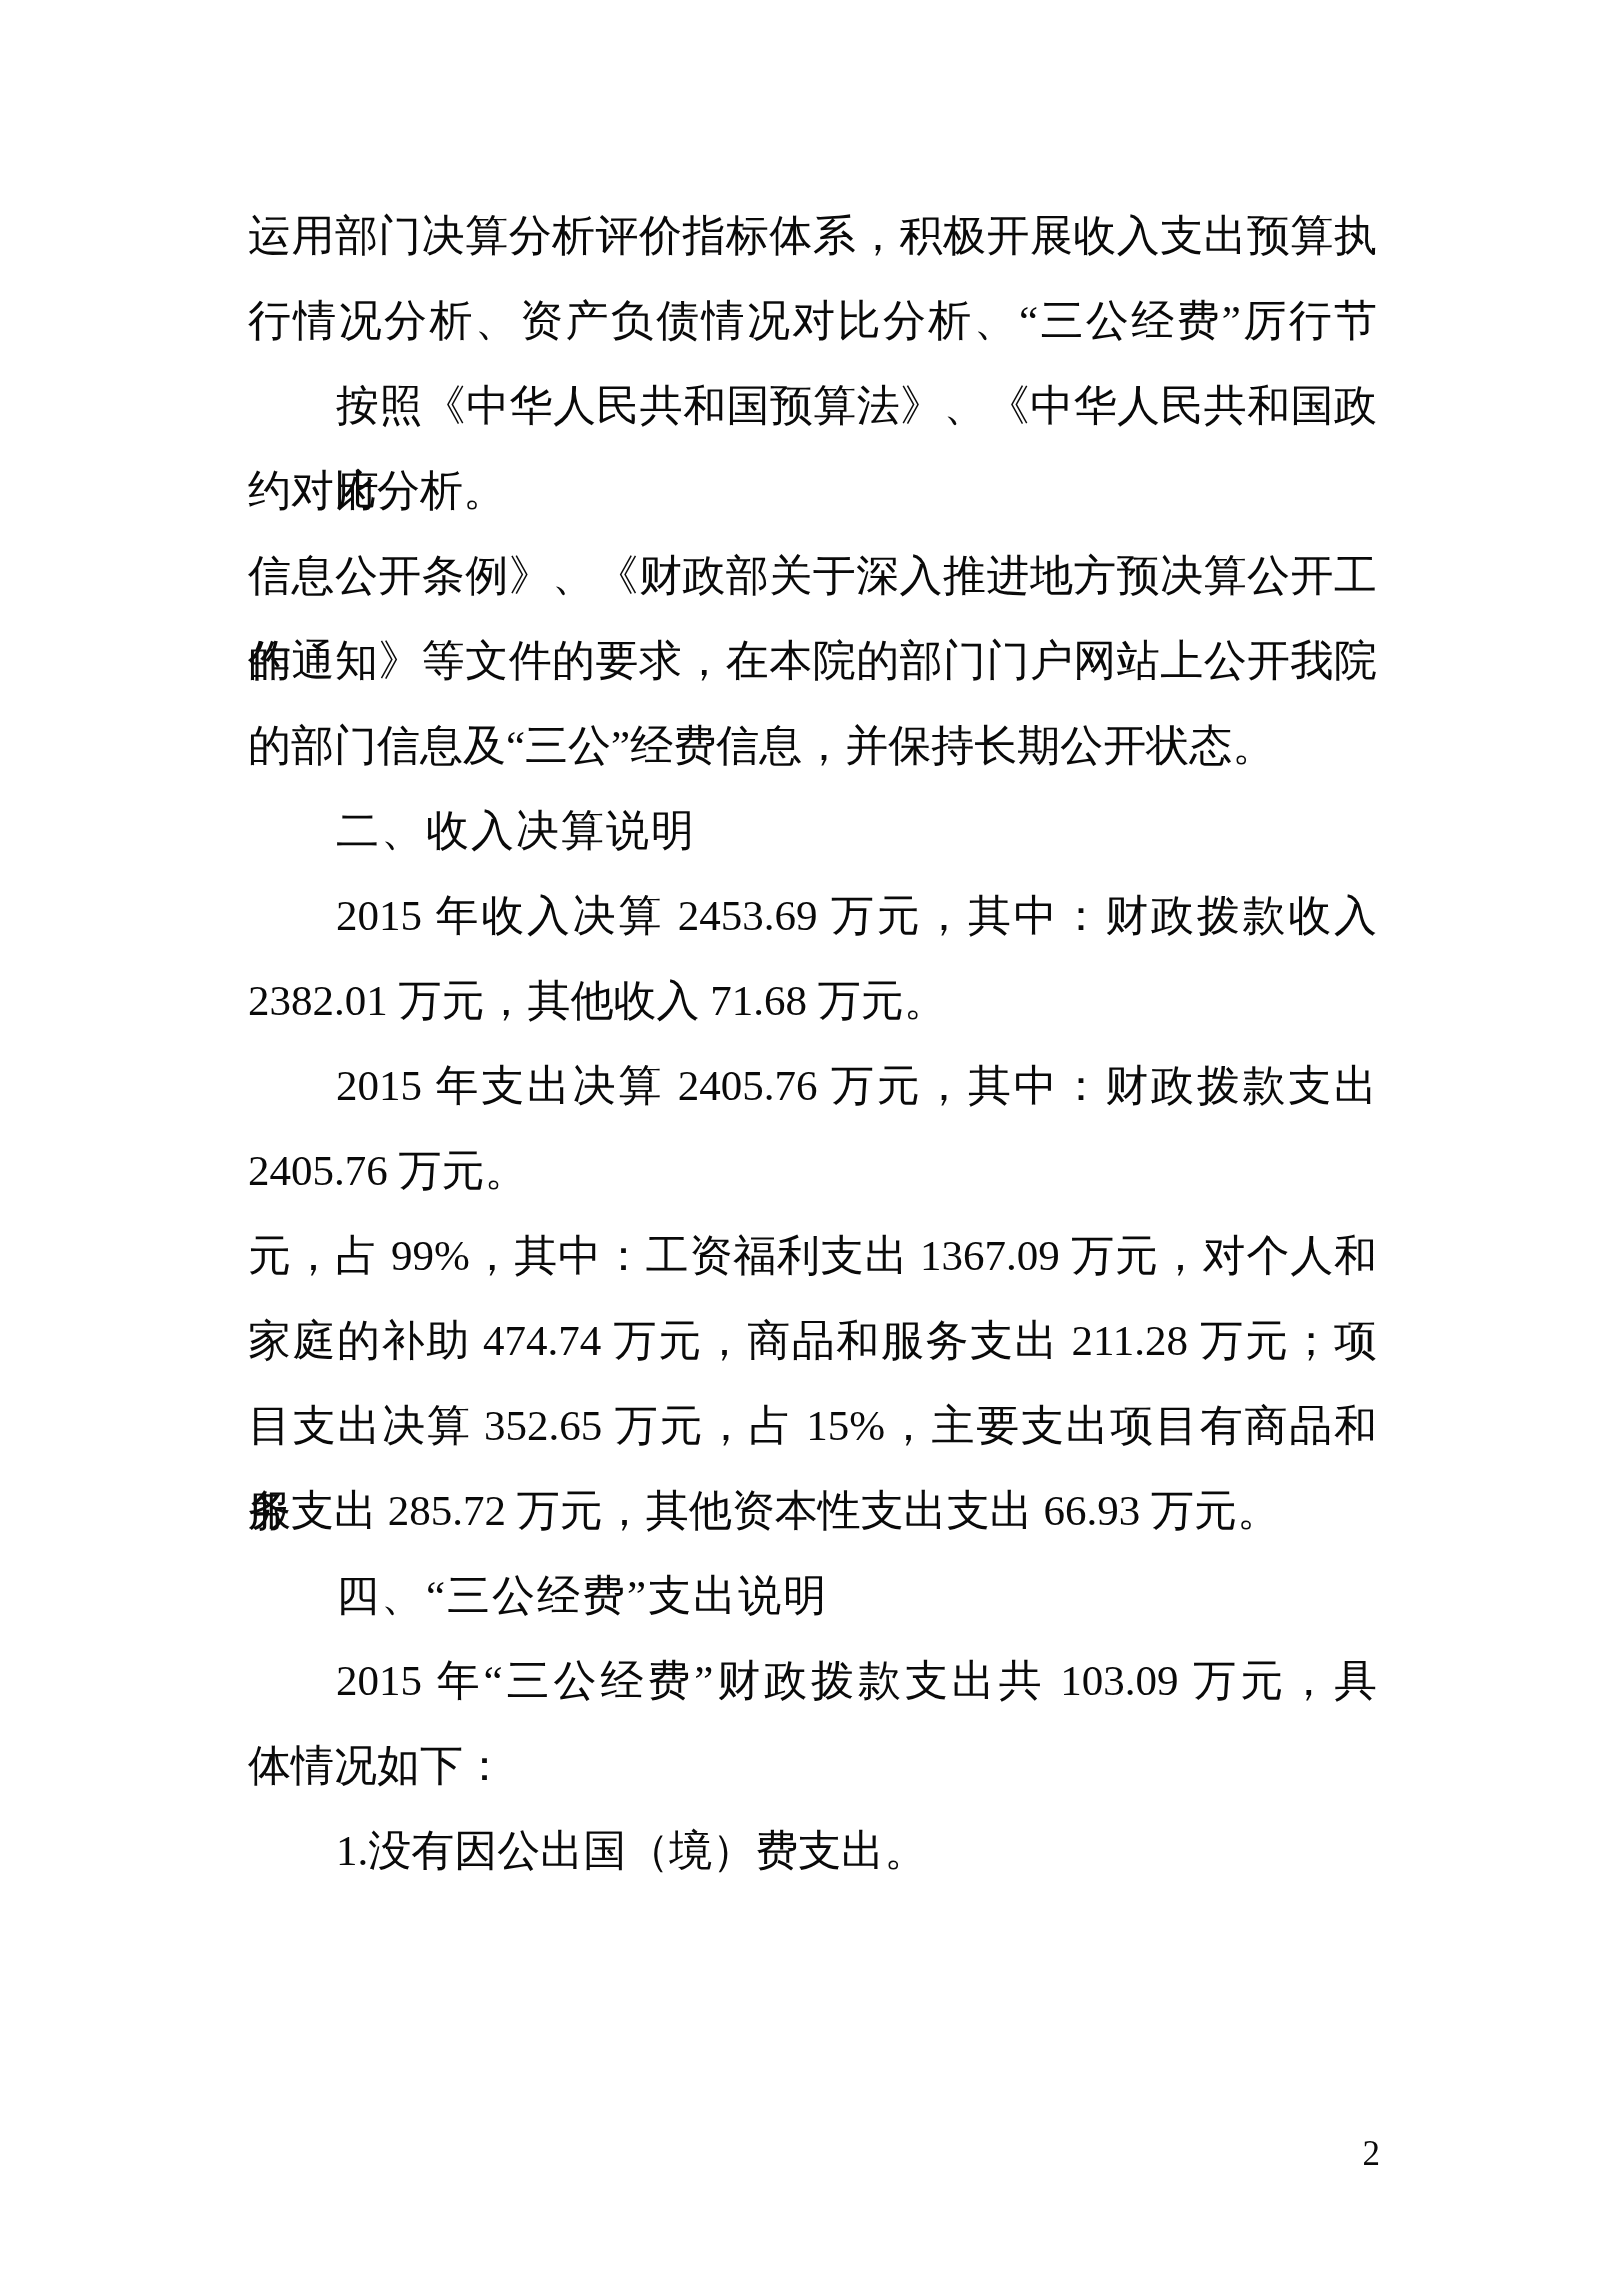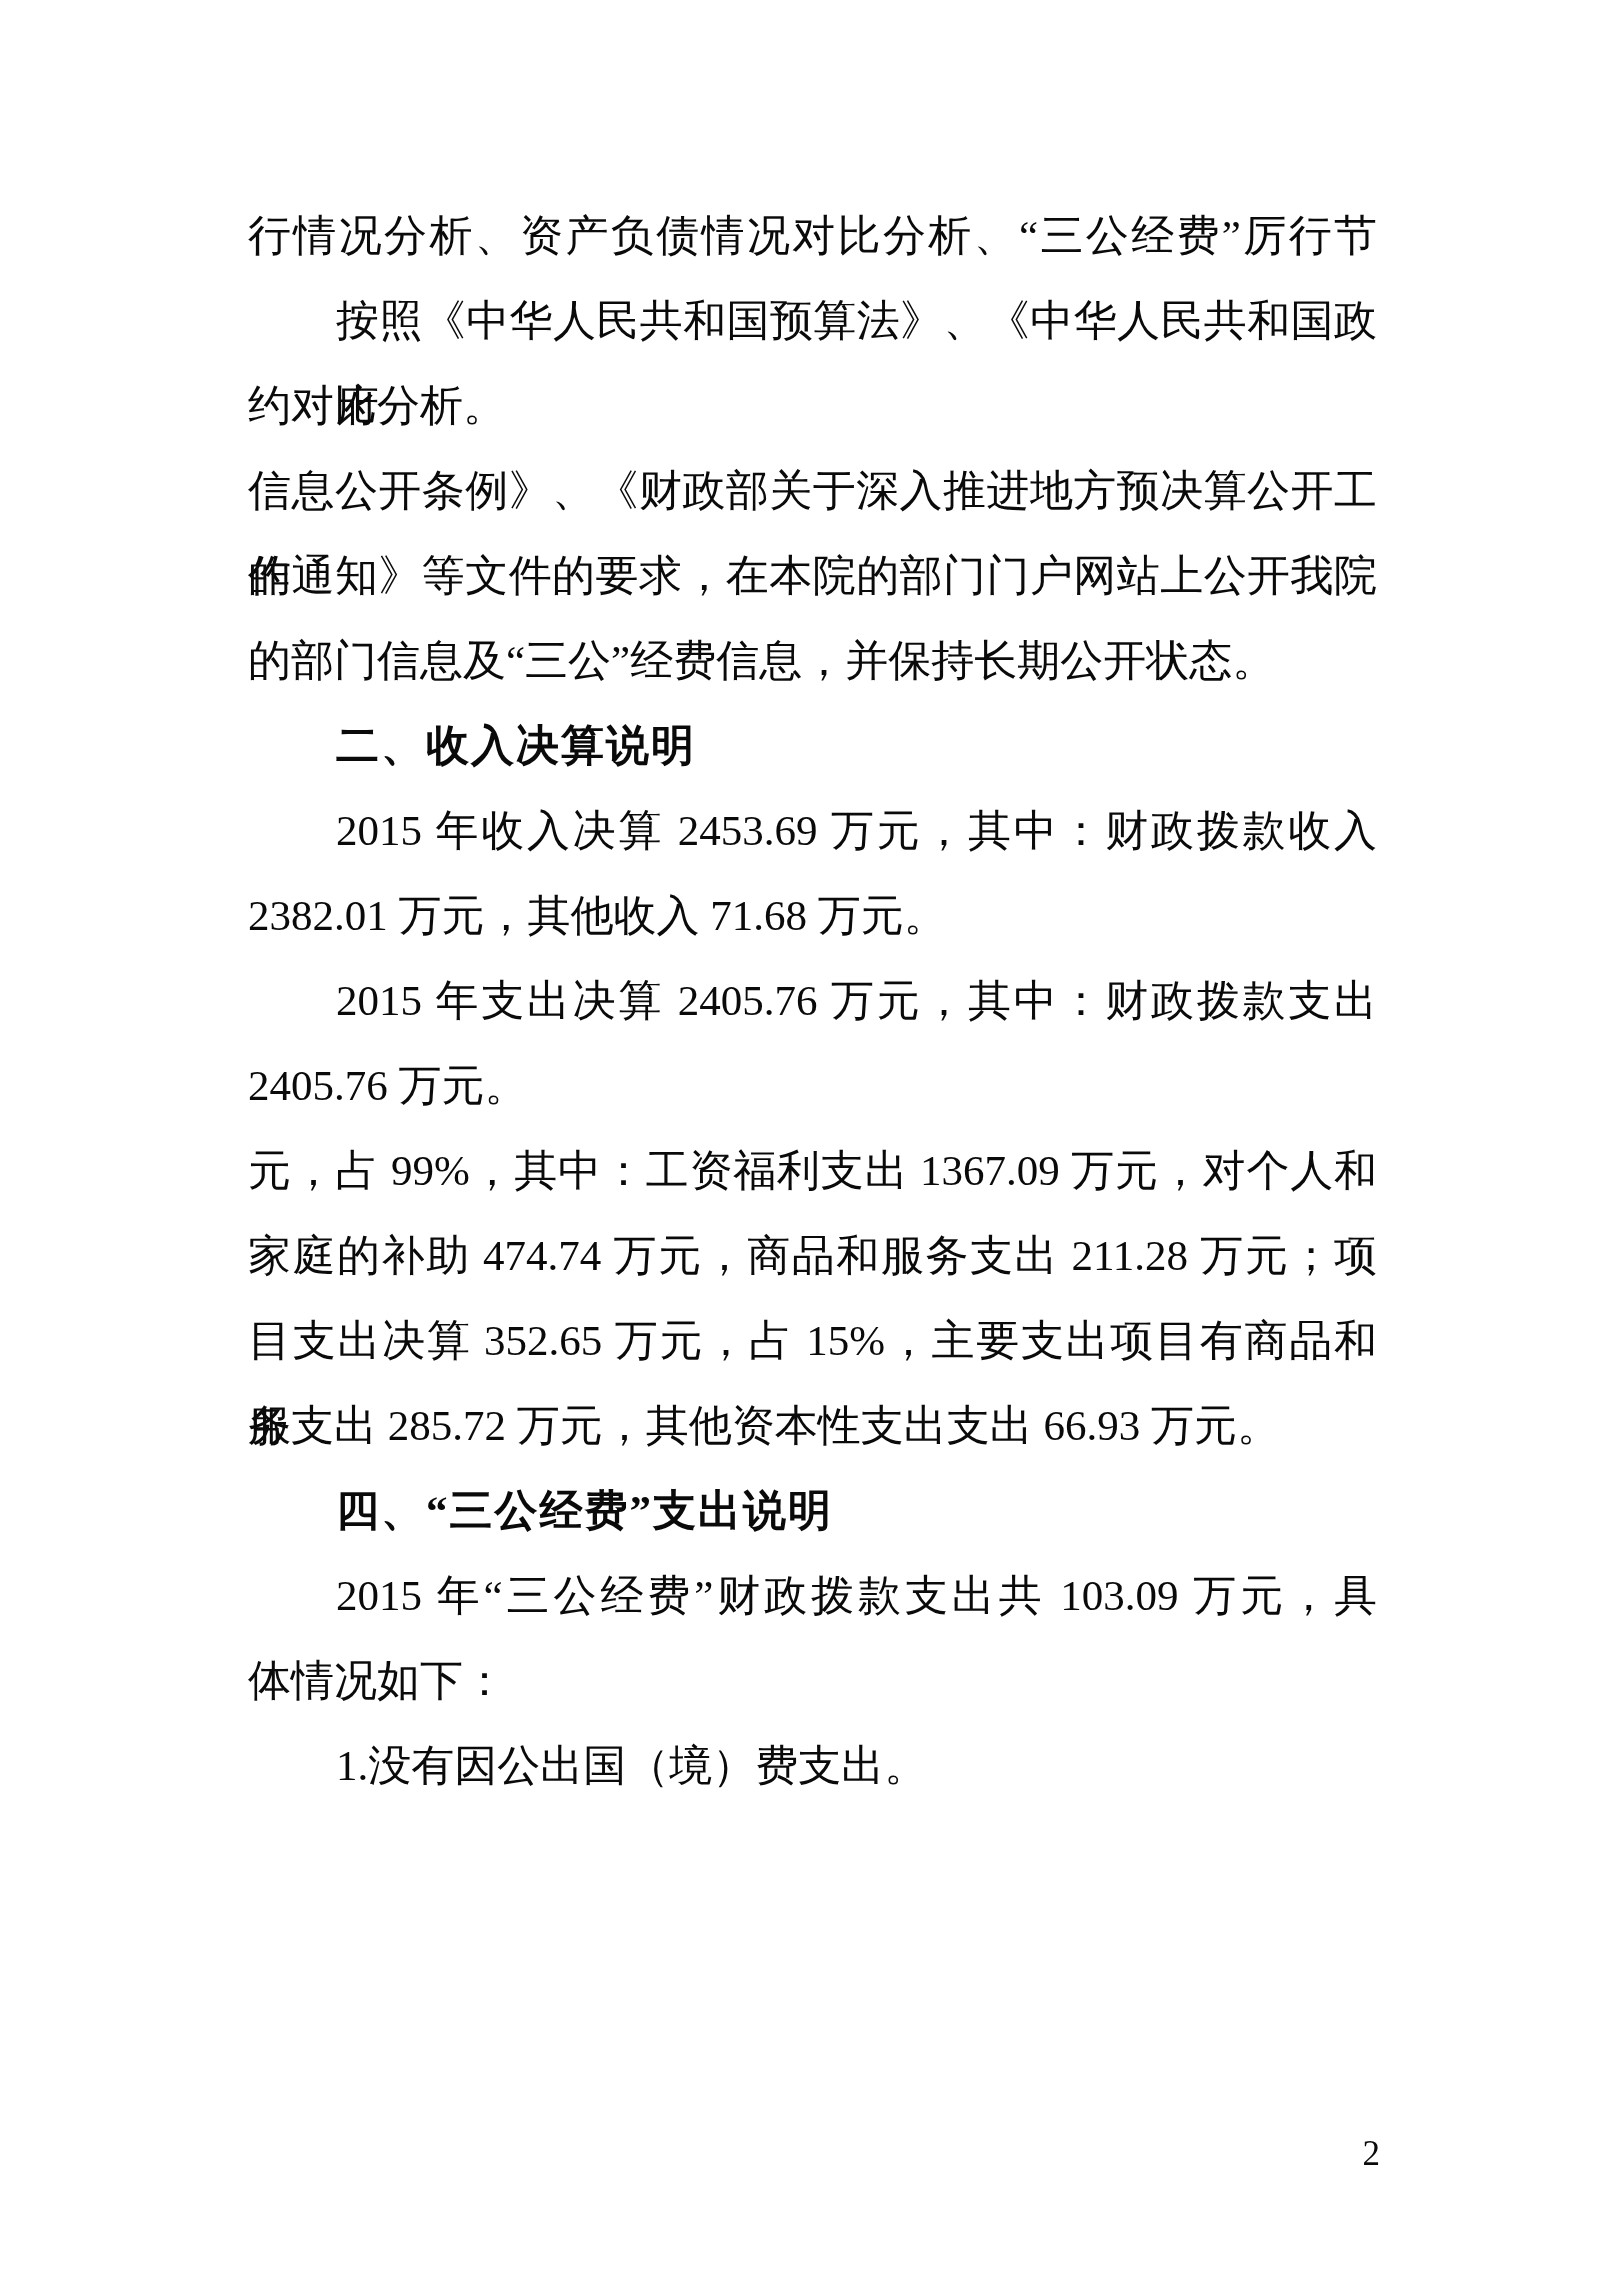--- a/index.html
+++ b/index.html
@@ -29,37 +29,38 @@
   }
   
   .line.fill {
     white-space: normal;
     text-align: justify;
     text-align-last: justify;
     text-justify: inter-character;
   }
   .line.indent { padding-left: 88px; }
   .line.heading {
-    font-weight: bold;
+    font-weight: normal;
     letter-spacing: 2px;
   }
   .page-number {
     position: absolute;
     top: 2129px;
     right: 241px;
     font-size: 35px;
     line-height: 49px;
     color: #0a0a0a;
   }
 </style>
 </head>
 <body>
 
 <div class="page">
   <div class="content">
+      <div class="line fill">运用部门决算分析评价指标体系，积极开展收入支出预算执</div>
       <div class="line fill">行情况分析、资产负债情况对比分析、“三公经费”厉行节</div>
       <div class="line fill indent">按照《中华人民共和国预算法》、《中华人民共和国政府</div>
       <div class="line">约对比分析。</div>
       <div class="line fill">信息公开条例》、《财政部关于深入推进地方预决算公开工作</div>
       <div class="line fill">的通知》等文件的要求，在本院的部门门户网站上公开我院</div>
       <div class="line">的部门信息及“三公”经费信息，并保持长期公开状态。</div>
       <div class="line indent heading">二、收入决算说明</div>
       <div class="line fill indent">2015 年收入决算 2453.69 万元，其中：财政拨款收入</div>
       <div class="line">2382.01 万元，其他收入 71.68 万元。</div>
       <div class="line fill indent">2015 年支出决算 2405.76 万元，其中：财政拨款支出</div>

